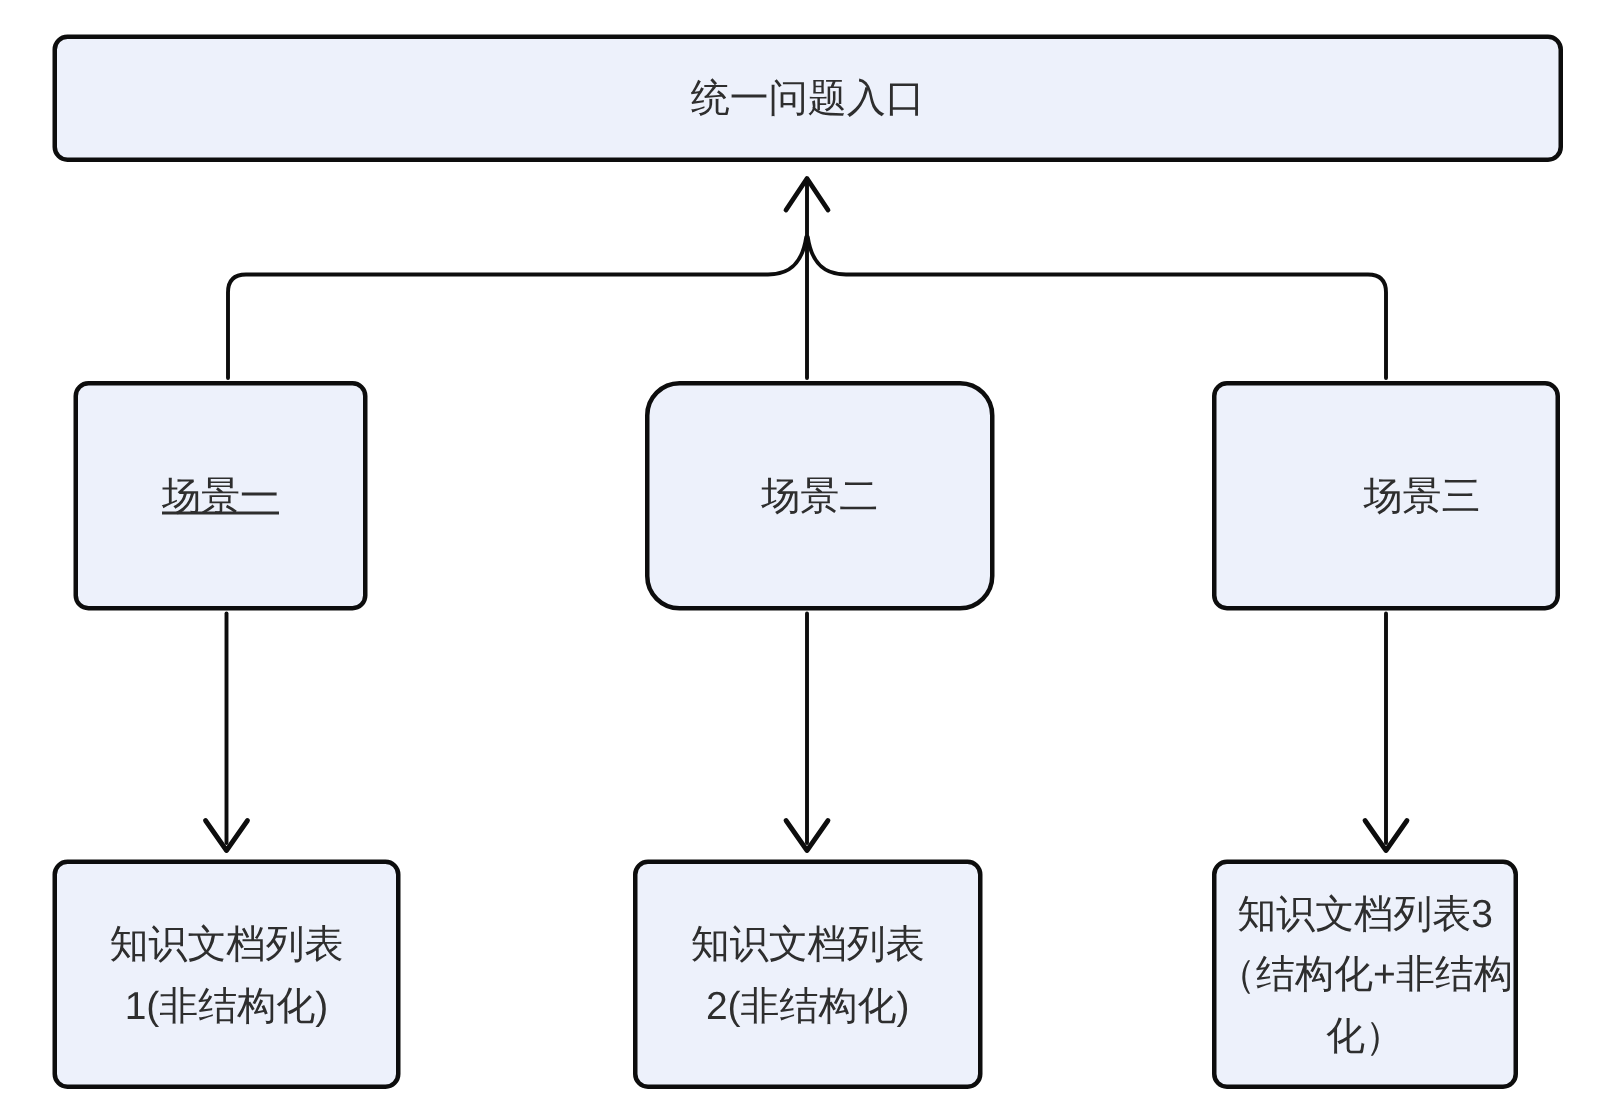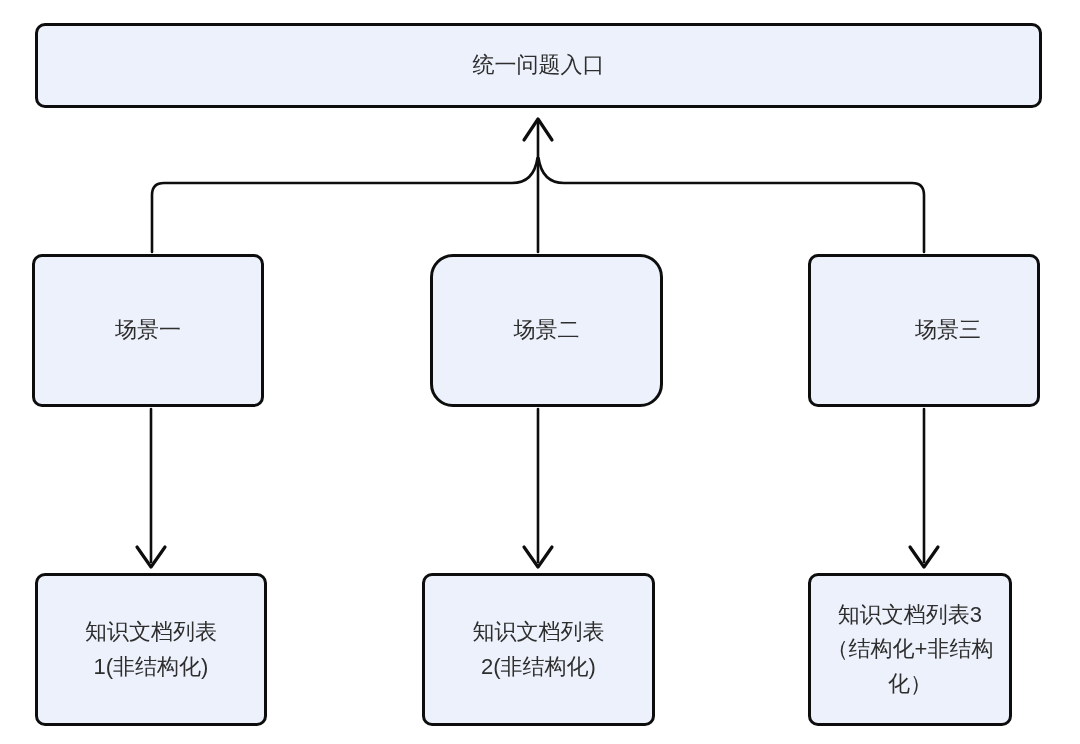--- a/index.html
+++ b/index.html
@@ -30,26 +30,26 @@
     position:absolute;
     box-sizing:border-box;
     background:var(--node-fill);
     border:3px solid var(--node-border);
     border-radius:10px;
     display:flex;
     align-items:center;
     justify-content:center;
     text-align:center;
     color:var(--text);
-    font-size:22px;
+    font-size:26px;
     line-height:1.55;
     white-space:pre-line;
   }
   .node-entry{left:35px;top:23px;width:1007px;height:85px;}
-  .node-s1{left:32px;top:254px;width:232px;height:153px;}
+  .node-s1{left:49px;top:254px;width:196px;height:153px;text-decoration:underline;}
   .node-s2{left:430px;top:254px;width:233px;height:153px;border-radius:23px;}
   .node-s3{left:808px;top:254px;width:232px;height:153px;padding-left:48px;}
   .node-d1{left:35px;top:573px;width:232px;height:153px;}
   .node-d2{left:422px;top:573px;width:233px;height:153px;}
   .node-d3{left:808px;top:573px;width:204px;height:153px;}
   .connectors path{
     fill:none;
     stroke:var(--connector);
     stroke-width:2.6px;
     stroke-linecap:round;

